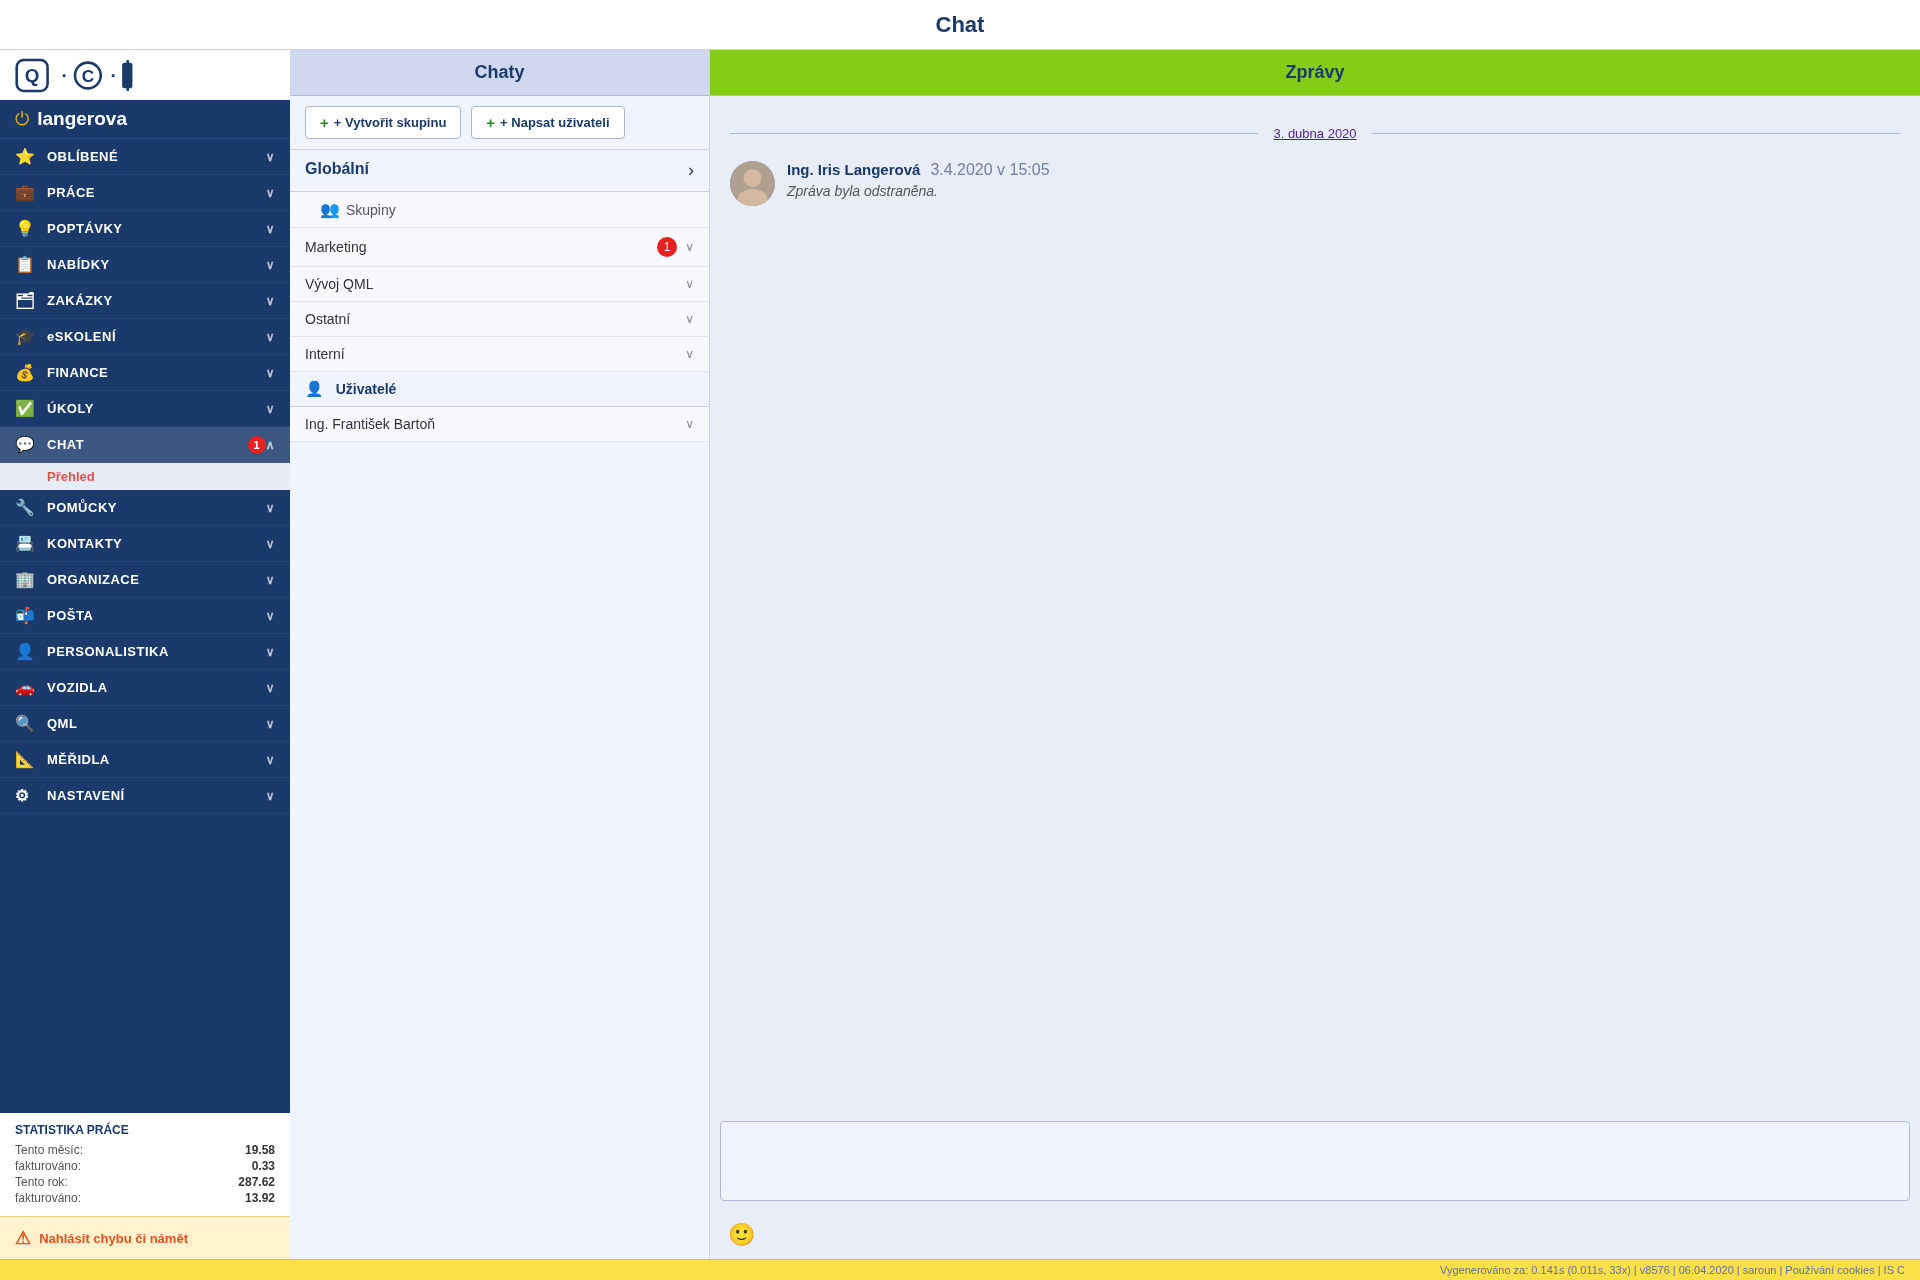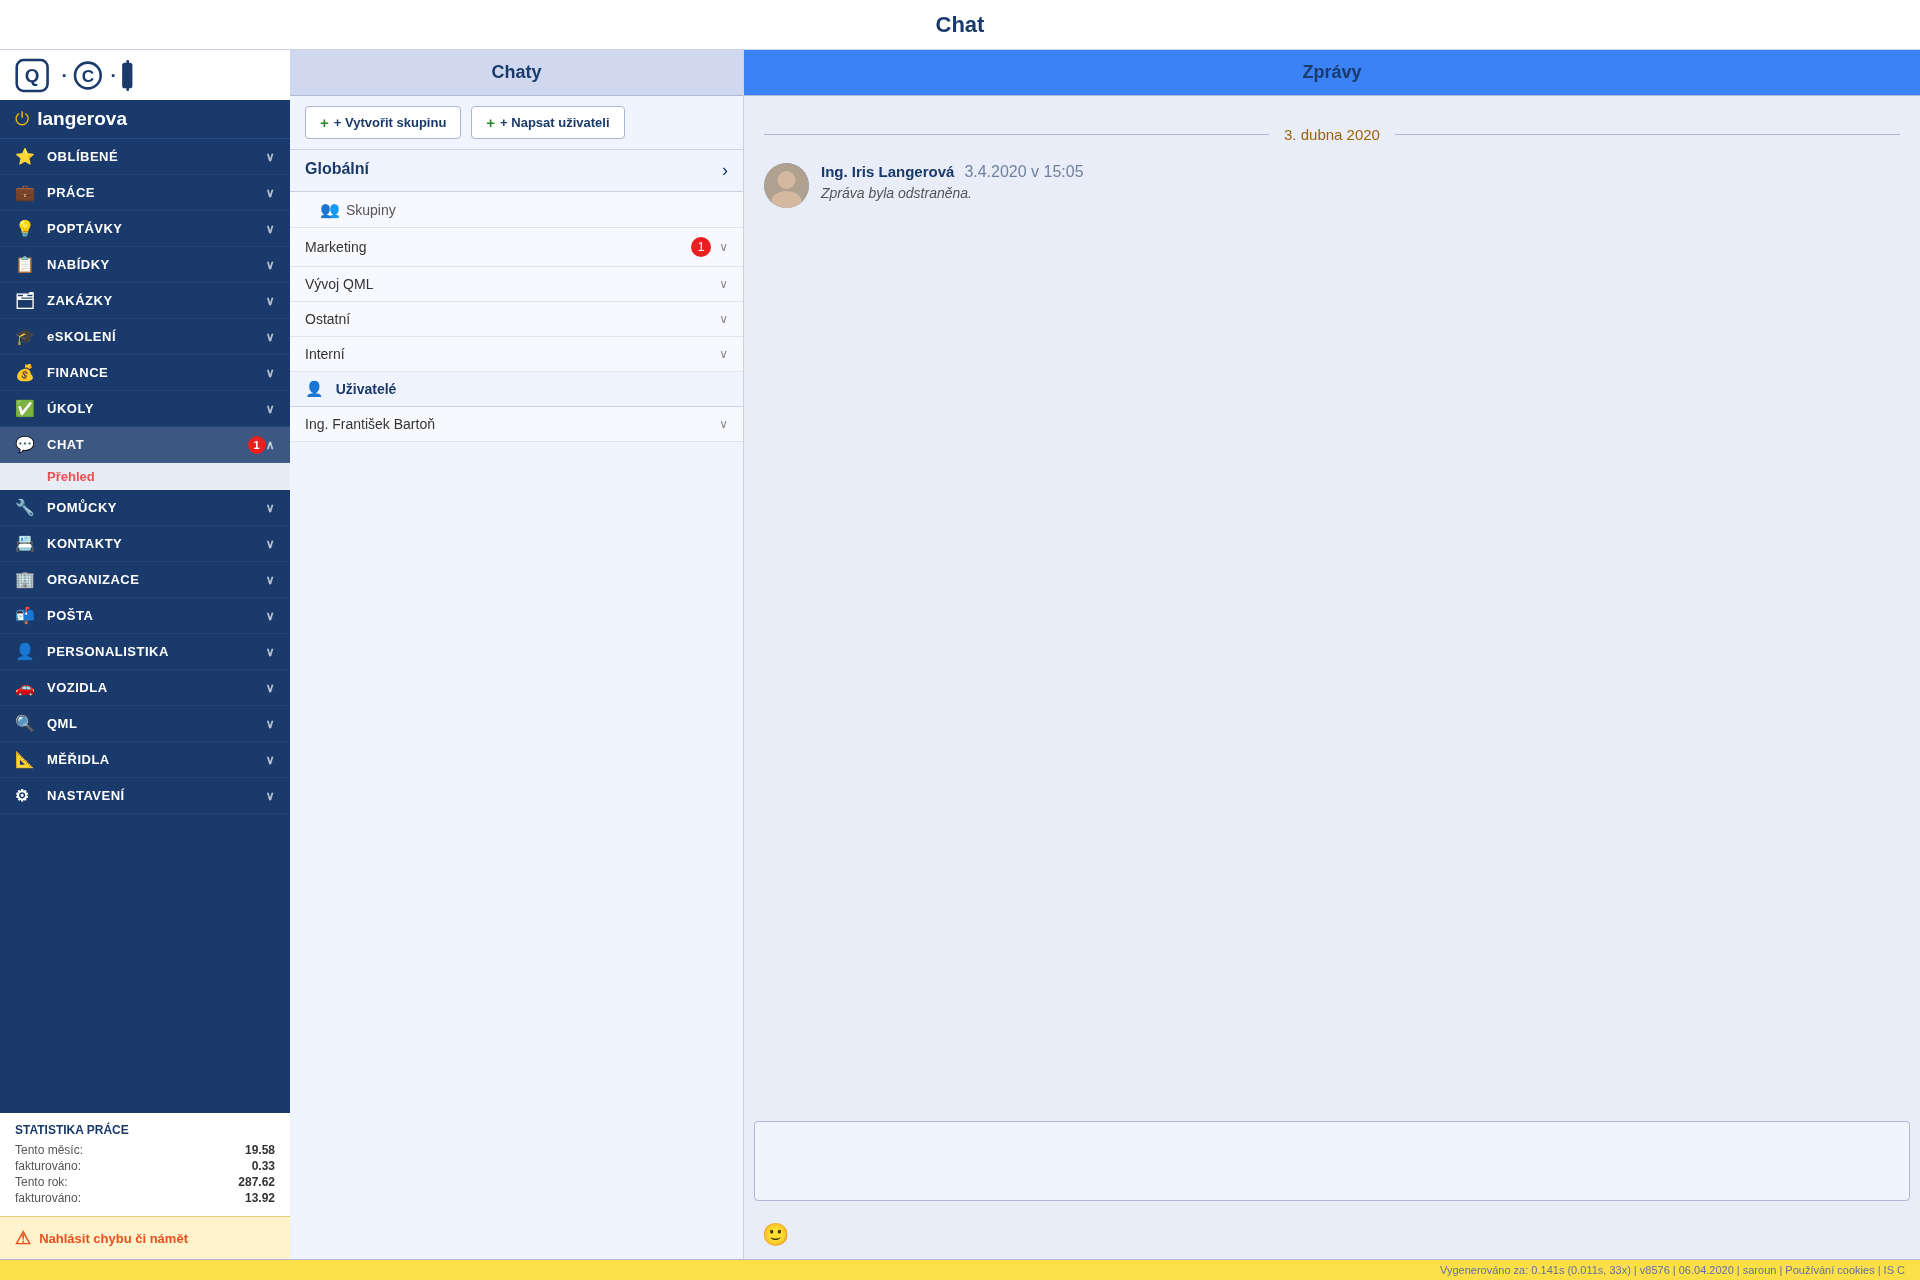--- a/index.html
+++ b/index.html
@@ -154,21 +154,21 @@
 
     
     .content-area {
       flex: 1;
       display: flex;
       overflow: hidden;
     }
 
     
     .chaty-panel {
-      width: 454px;
+      width: 420px;
       background: #f0f4ff;
       border-right: 1px solid #ccd3e0;
       display: flex;
       flex-direction: column;
       flex-shrink: 0;
     }
     .chaty-header {
       background: #d0d8f0;
       padding: 12px 15px;
       text-align: center;
@@ -271,21 +271,21 @@
 
     
     .zpravy-panel {
       flex: 1;
       background: #e8edf8;
       display: flex;
       flex-direction: column;
       overflow: hidden;
     }
     .zpravy-header {
-      background: #3b82f6;
+      background: #84cc16;
       padding: 12px 15px;
       text-align: center;
       font-size: 18px;
       font-weight: bold;
       color: #1a3a6b;
       border-bottom: 1px solid #b0b8d8;
     }
     .zpravy-messages {
       flex: 1;
       overflow-y: auto;
@@ -299,22 +299,23 @@
       align-items: center;
       gap: 15px;
       margin: 10px 0 20px 0;
     }
     .date-separator-line {
       flex: 1;
       height: 1px;
       background: #b0b8d8;
     }
     .date-separator-text {
-      font-size: 15px;
-      color: #a16207;
+      font-size: 13px;
+      color: #4c1d95;
+      text-decoration: underline;
     }
 
     .message-item {
       display: flex;
       gap: 12px;
       margin-bottom: 15px;
     }
     .message-avatar {
       width: 45px; height: 45px;
       border-radius: 50%;

